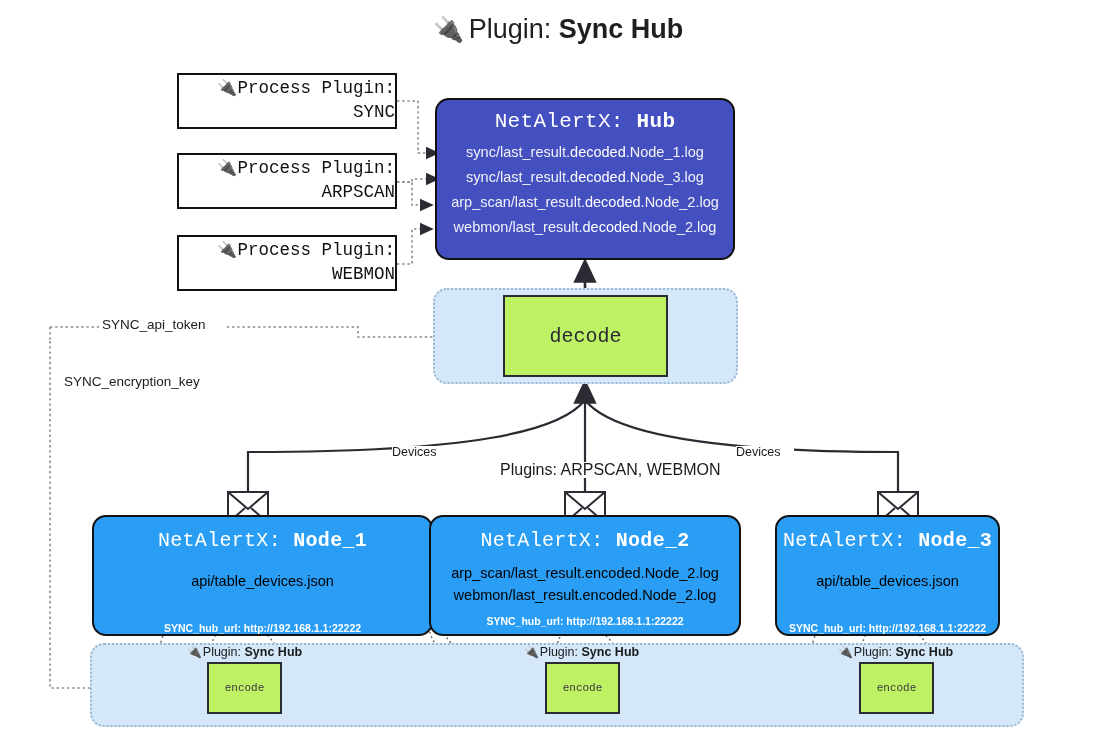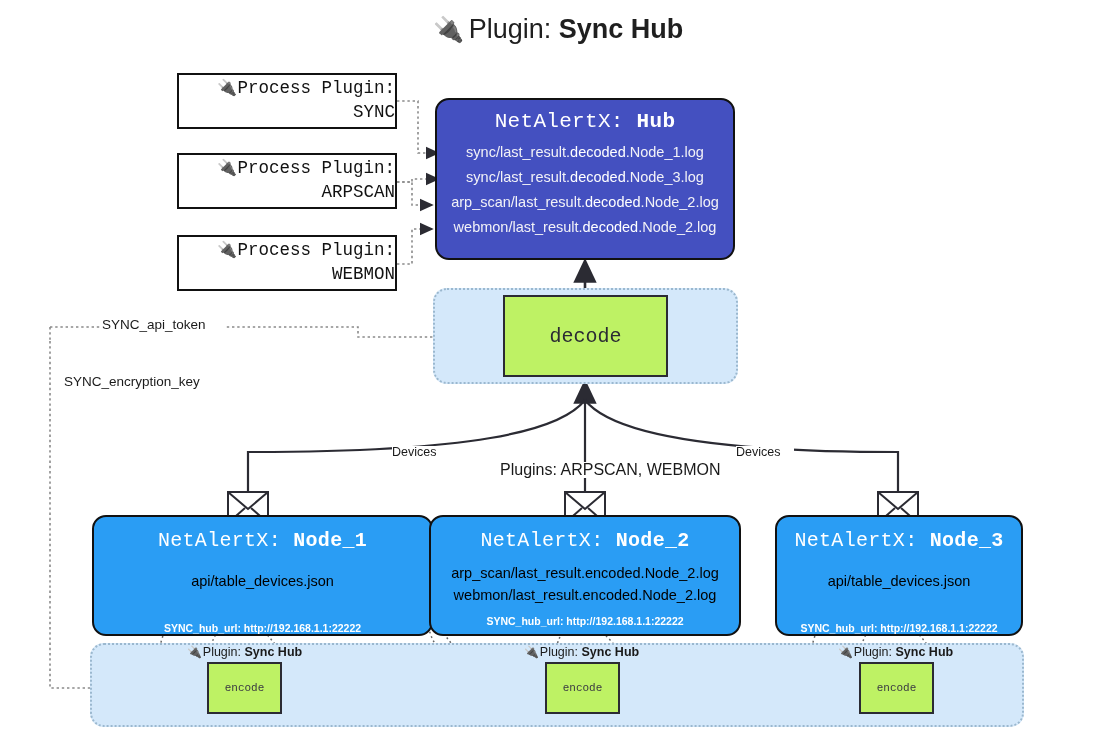--- a/index.html
+++ b/index.html
@@ -168,21 +168,21 @@
     <div class="ntitle"><span>NetAlertX: </span><b>Node_1</b></div>
     <div class="nodeline" style="margin-top:18px;">api/table_devices.json</div>
     <div class="nodeurl" style="margin-top:30px;">SYNC_hub_url: http://192.168.1.1:22222</div>
   </div>
   <div class="abs nodebox" style="left:429px;top:515px;width:312px;height:121px;">
     <div class="ntitle"><span>NetAlertX: </span><b>Node_2</b></div>
     <div class="nodeline" style="margin-top:10px;">arp_scan/last_result.encoded.Node_2.log</div>
     <div class="nodeline">webmon/last_result.encoded.Node_2.log</div>
     <div class="nodeurl" style="margin-top:8px;">SYNC_hub_url: http://192.168.1.1:22222</div>
   </div>
-  <div class="abs nodebox" style="left:775px;top:515px;width:248px;height:121px;">
+  <div class="abs nodebox" style="left:775px;top:515px;width:225px;height:121px;">
     <div class="ntitle"><span>NetAlertX: </span><b>Node_3</b></div>
     <div class="nodeline" style="margin-top:18px;">api/table_devices.json</div>
     <div class="nodeurl" style="margin-top:30px;">SYNC_hub_url: http://192.168.1.1:22222</div>
   </div>
 
   <div class="abs bluewrap" style="left:90px;top:643px;width:934px;height:84px;"></div>
 
   <div class="abs plabel" style="left:160px;top:645px;width:170px;">
     <span class="plug">🔌</span><span>Plugin: </span><b>Sync Hub</b>
   </div>

